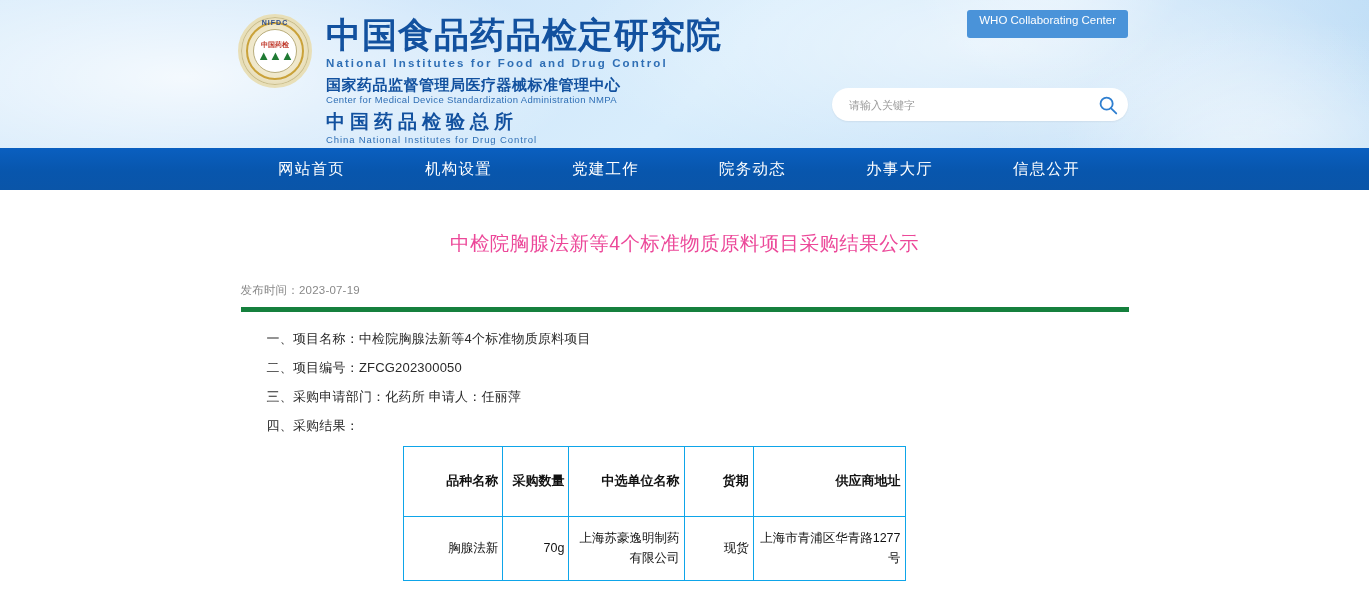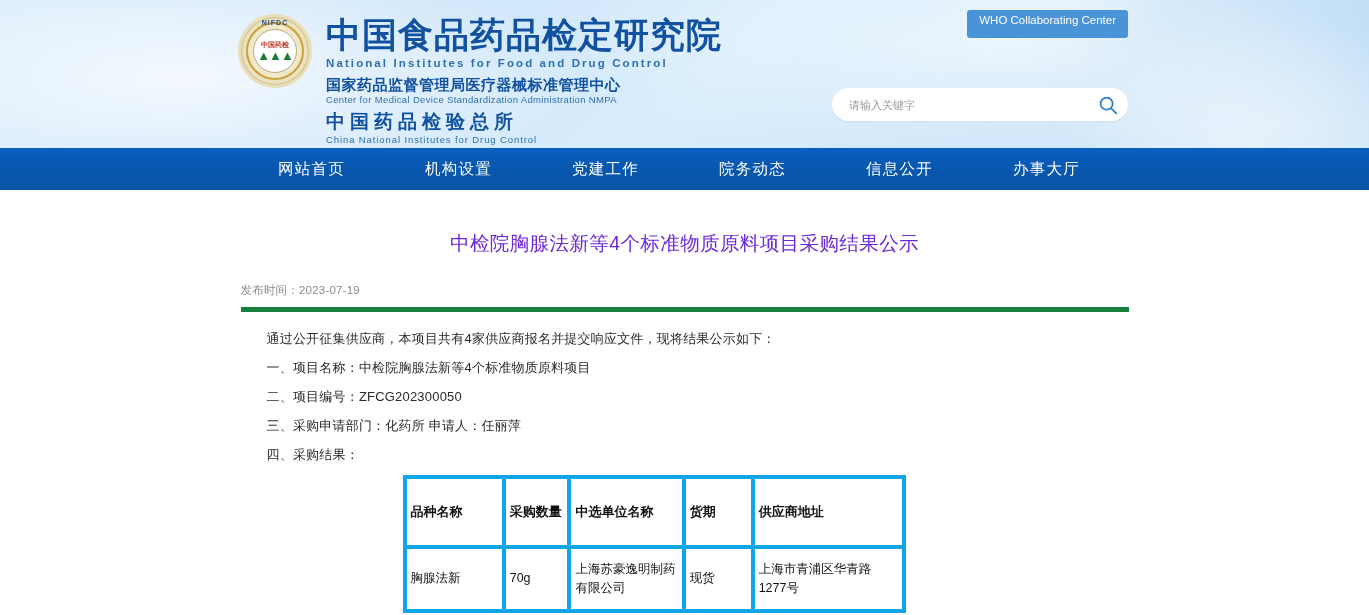--- a/index.html
+++ b/index.html
@@ -171,21 +171,21 @@
 
   
   .content {
     width: 1369px;
     background: #fff;
     position: relative;
   }
   .doc-title {
     text-align: center;
     font-size: 19.5px;
-    color: #6d28d9;
+    color: #ec4899;
     padding-top: 40px;
     letter-spacing: 0.4px;
   }
   .meta-row {
     width: 888px;
     margin: 26px auto 0;
     border-bottom: 5px solid #15803d;
     padding-bottom: 9px;
     padding-left: 0;
   }
@@ -214,22 +214,22 @@
   .tbl-wrap {
     margin-top: -2px;
     padding-left: 162px;
   }
   table.result {
     border-collapse: collapse;
     width: 503px;
     table-layout: fixed;
   }
   table.result td, table.result th {
-    border: 4px solid #0ea5e9;
-    text-align: left;
+    border: 1px solid #0ea5e9;
+    text-align: right;
     vertical-align: middle;
     font-size: 12.5px;
     color: #111;
     padding: 8px 4px;
   }
   table.result th {
     font-weight: 700;
     font-size: 13px;
     height: 70px;
     line-height: 1.45;
@@ -280,34 +280,33 @@
       </svg>
     </button>
   </div>
 </div>
 
 <div class="nav">
   <div class="nav-item">网站首页</div>
   <div class="nav-item">机构设置</div>
   <div class="nav-item">党建工作</div>
   <div class="nav-item">院务动态</div>
+  <div class="nav-item">办事大厅</div>
   <div class="nav-item">信息公开</div>
-  <div class="nav-item">办事大厅</div>
 </div>
 
 <div class="content">
 
   <div class="doc-title">中检院胸腺法新等4个标准物质原料项目采购结果公示</div>
 
   <div class="meta-row">
     <div class="meta-date">发布时间：2023-07-19</div>
   </div>
 
   <div class="body-wrap">
-    <p class="para first">通过公开征集供应商，本项目共有4家供应商报名并提交响应文件，现将结果公示如下：</p>
     <p class="para item">一、项目名称：中检院胸腺法新等4个标准物质原料项目</p>
     <p class="para item">二、项目编号：ZFCG202300050</p>
     <p class="para item">三、采购申请部门：化药所  申请人：任丽萍</p>
     <p class="para item">四、采购结果：</p>
 
     <div class="tbl-wrap">
       <table class="result">
         <thead>
           <tr>
             <th class="col-a">品种名称</th>

